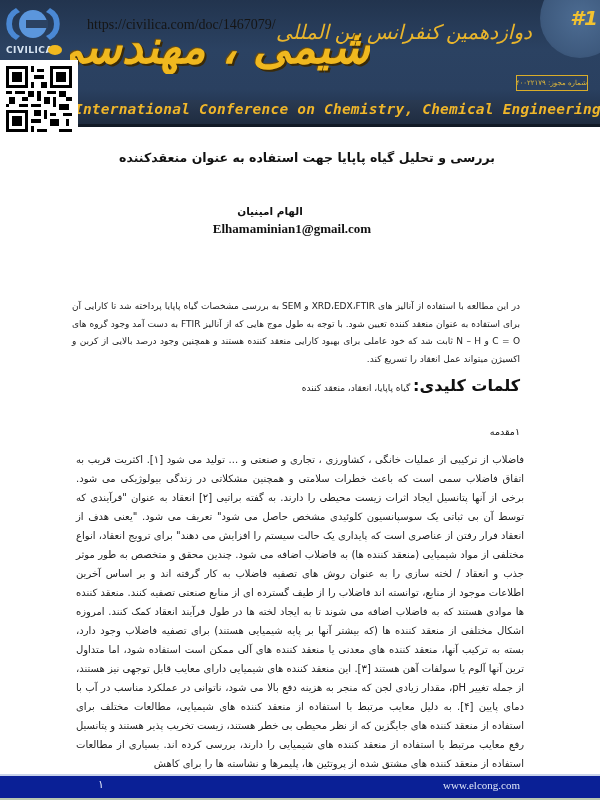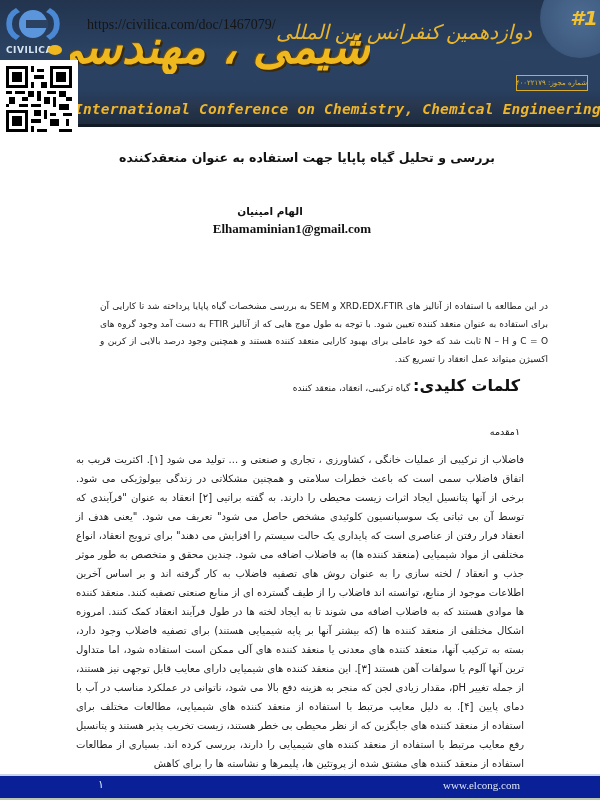--- a/index.html
+++ b/index.html
@@ -79,21 +79,21 @@
   .author {
     position: absolute; left: 0; width: 540px; top: 205px; text-align: center;
     font-size: 10.5px; font-weight: bold; direction: rtl; color: #111;
   }
   .email {
     position: absolute; left: 0; width: 584px; top: 221px; text-align: center;
     font-size: 13px; font-weight: bold; color: #111; font-family: "Liberation Serif", serif;
   }
   .abstract {
     position: absolute; left: 72px; width: 448px; top: 298px;
-    direction: rtl; text-align: justify; font-size: 9px; line-height: 17.5px; color: #222; margin-left: 28px;
+    direction: rtl; text-align: justify; font-size: 9px; line-height: 17.5px; color: #222;
   }
   .abstract p, .intro p { margin: 0; }
   .keywords {
     position: absolute; left: 140px; width: 380px; top: 376px;
     direction: rtl; text-align: right; font-size: 9px; color: #222;
   }
   .keywords .kw-label { font-weight: bold; color: #111; font-size: 16px; }
   .section-heading {
     position: absolute; left: 300px; width: 220px; top: 426px;
     direction: rtl; text-align: right; font-size: 9.5px; font-weight: normal; color: #111;
@@ -192,21 +192,21 @@
 <div class="paper-title">بررسی و تحلیل گیاه پاپایا جهت استفاده به عنوان منعقدکننده</div>
 <div class="author">الهام امینیان</div>
 <div class="email">Elhamaminian1@gmail.com</div>
 
 <div class="abstract">
   <p>در این مطالعه با استفاده از آنالیز های XRD،EDX،FTIR و SEM به بررسی مشخصات گیاه پاپایا پرداخته شد تا کارایی آن برای استفاده به عنوان منعقد کننده تعیین شود. با توجه به طول موج هایی که از آنالیز FTIR به دست آمد وجود گروه های C = O و N – H ثابت شد که خود عاملی برای بهبود کارایی منعقد کننده هستند و همچنین وجود درصد بالایی از کربن و اکسیژن میتواند عمل انعقاد را تسریع کند.</p>
 </div>
 
 <div class="keywords">
   <span class="kw-label">کلمات کلیدی:</span>
-  <span>گیاه ترکیبی، انعقاد، منعقد کننده</span>
+  <span>گیاه پاپایا، انعقاد، منعقد کننده</span>
 </div>
 
 <div class="section-heading">۱مقدمه</div>
 
 <div class="intro">
   <p>فاضلاب از ترکیبی از عملیات خانگی ، کشاورزی ، تجاری و صنعتی و ... تولید می شود [۱]. اکثریت قریب به اتفاق فاضلاب سمی است که باعث خطرات سلامتی و همچنین مشکلاتی در زندگی بیولوژیکی می شود. برخی از آنها پتانسیل ایجاد اثرات زیست محیطی را دارند. به گفته براتیی [۲] انعقاد به عنوان "فرآیندی که توسط آن بی ثباتی یک سوسپانسیون کلوئیدی مشخص حاصل می شود" تعریف می شود. "یعنی هدف از انعقاد فرار رفتن از عناصری است که پایداری یک حالت سیستم را افزایش می دهند" برای ترویج انعقاد، انواع مختلفی از مواد شیمیایی (منعقد کننده ها) به فاضلاب اضافه می شود. چندین محقق و متخصص به طور موثر جذب و انعقاد / لخته سازی را به عنوان روش های تصفیه فاضلاب به کار گرفته اند و بر اساس آخرین اطلاعات موجود از منابع، توانسته اند فاضلاب را از طیف گسترده ای از منابع صنعتی تصفیه کنند. منعقد کننده ها موادی هستند که به فاضلاب اضافه می شوند تا به ایجاد لخته ها در طول فرآیند انعقاد کمک کنند. امروزه اشکال مختلفی از منعقد کننده ها (که بیشتر آنها بر پایه شیمیایی هستند) برای تصفیه فاضلاب وجود دارد، بسته به ترکیب آنها، منعقد کننده های معدنی یا منعقد کننده های آلی ممکن است استفاده شود، اما متداول ترین آنها آلوم یا سولفات آهن هستند [۳]. این منعقد کننده های شیمیایی دارای معایب قابل توجهی نیز هستند، از جمله تغییر pH، مقدار زیادی لجن که منجر به هزینه دفع بالا می شود، ناتوانی در عملکرد مناسب در آب با دمای پایین [۴]. به دلیل معایب مرتبط با استفاده از منعقد کننده های شیمیایی، مطالعات مختلف برای استفاده از منعقد کننده های جایگزین که از نظر محیطی بی خطر هستند، زیست تخریب پذیر هستند و پتانسیل رفع معایب مرتبط با استفاده از منعقد کننده های شیمیایی را دارند، بررسی کرده اند. بسیاری از مطالعات استفاده از منعقد کننده های مشتق شده از پروتئین ها، پلیمرها و نشاسته ها را برای کاهش</p>
 </div>
 
 <div class="footer">
   <span class="footer-page">۱</span>

